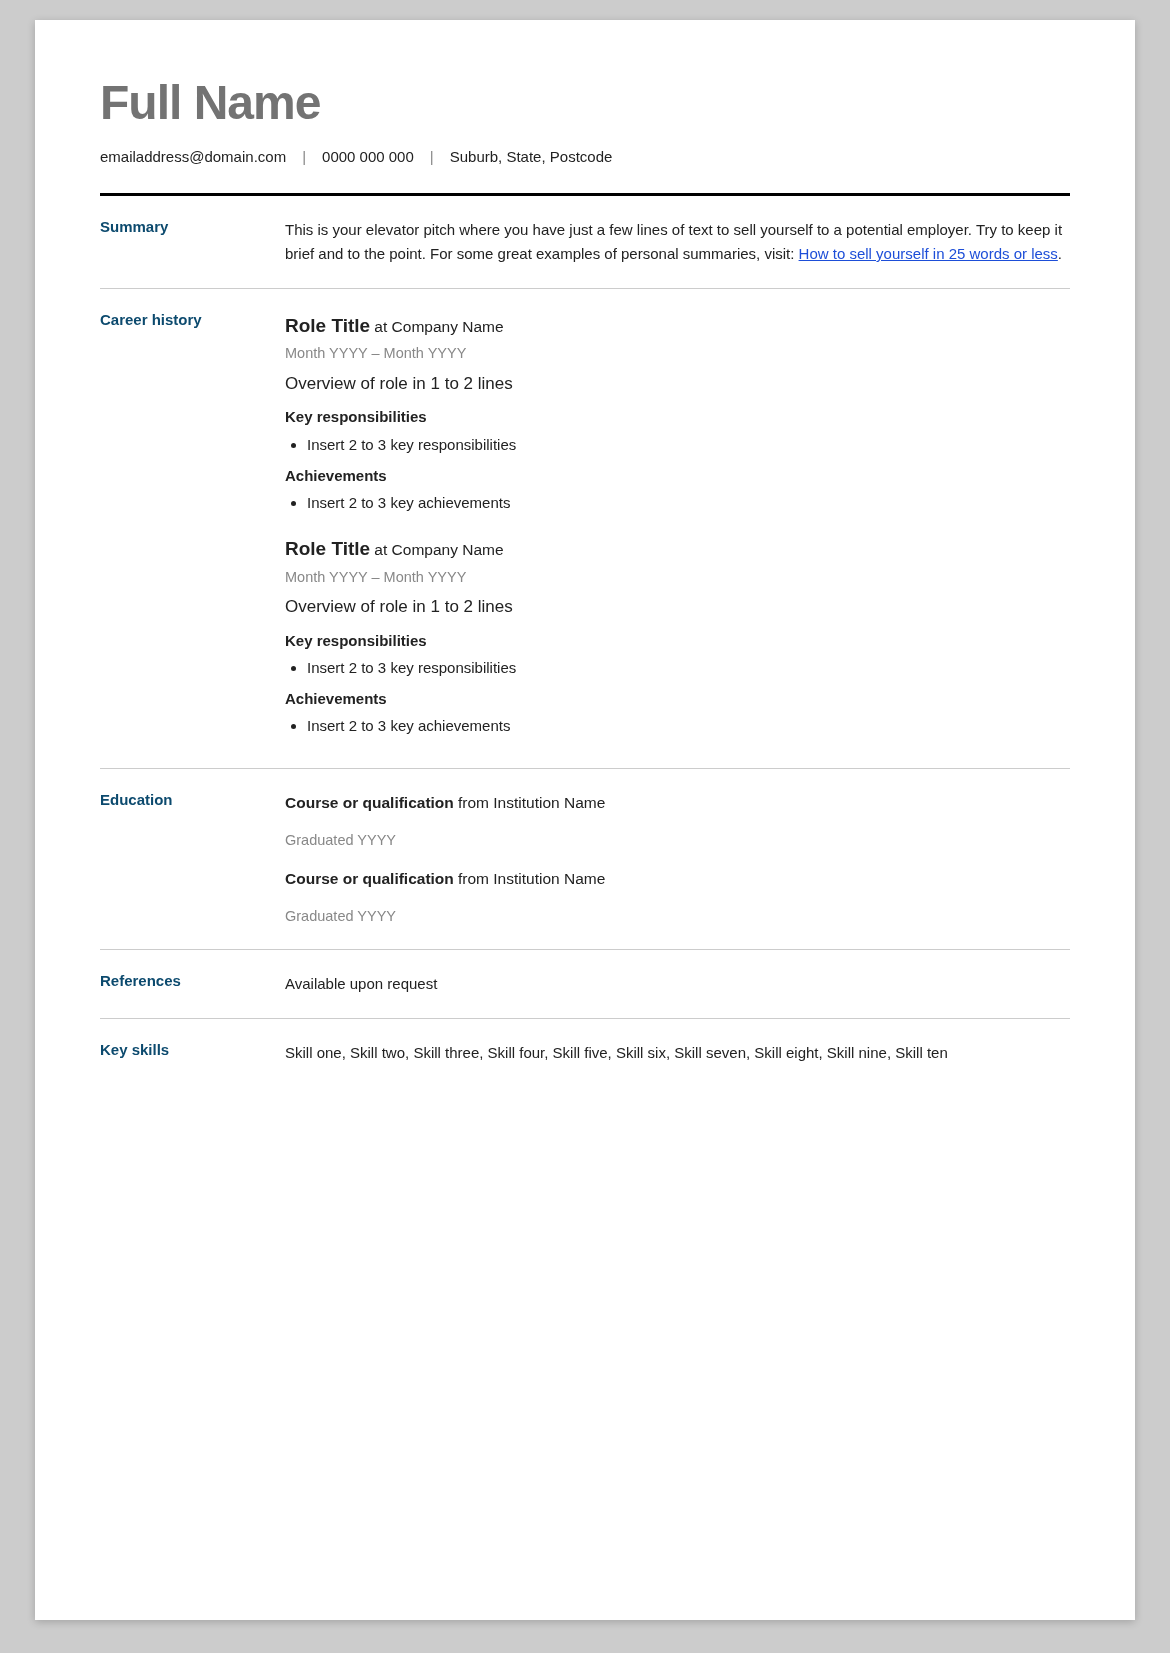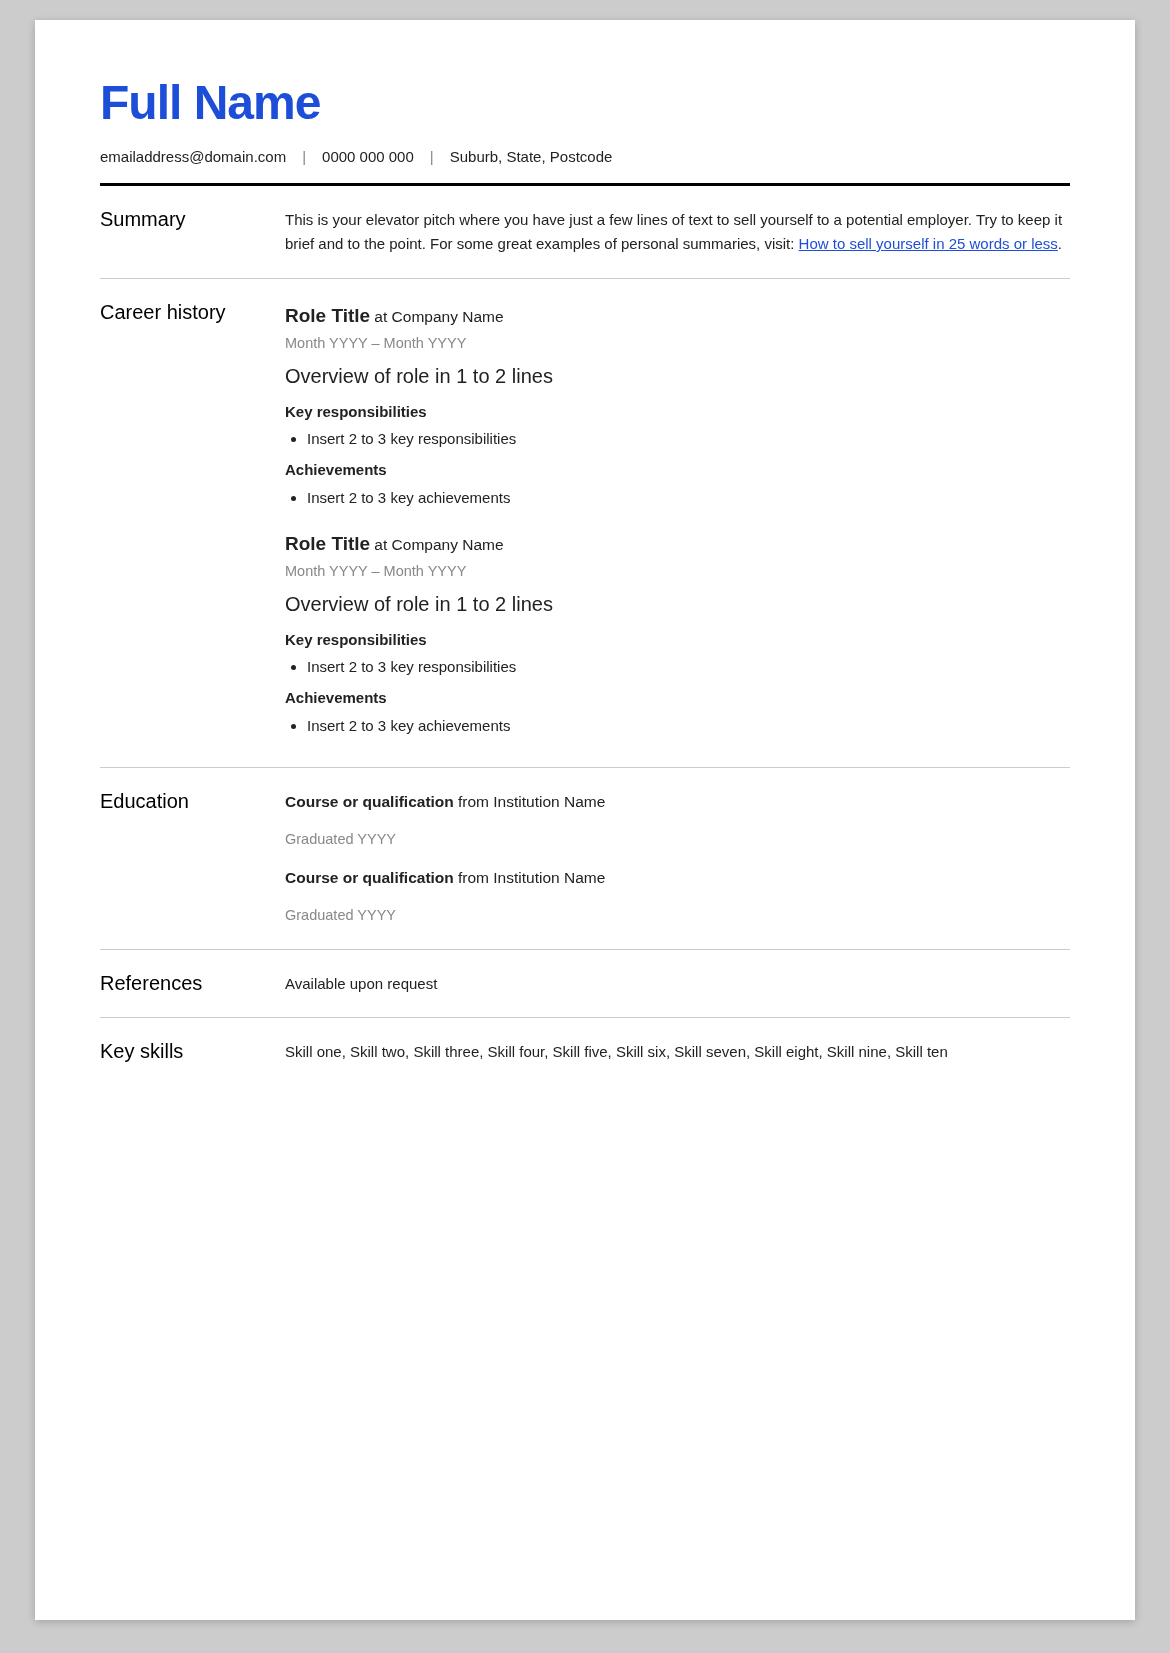--- a/index.html
+++ b/index.html
@@ -21,32 +21,32 @@
       background: #fff;
       width: 1100px;
       min-height: 1600px;
       padding: 55px 65px 60px 65px;
       box-shadow: 0 2px 8px rgba(0,0,0,0.2);
     }
 
     .header-name {
       font-size: 48px;
       font-weight: 900;
-      color: #1d4ed8;
+      color: #737373;
       letter-spacing: -1px;
       margin-bottom: 18px;
     }
 
     .contact-row {
       display: flex;
       align-items: center;
       gap: 0;
       font-size: 15px;
       color: #222;
-      margin-bottom: 18px;
+      margin-bottom: 28px;
     }
 
     .contact-divider {
       margin: 0 16px;
       color: #888;
       font-weight: 300;
     }
 
     .thick-divider {
       border: none;
@@ -66,23 +66,23 @@
 
     .section-table tr {
       border-bottom: 1px solid #ccc;
     }
 
     .section-table tr:last-child {
       border-bottom: none;
     }
 
     .section-label {
-      font-size: 20px;
-      font-weight: 400;
-      color: #000000;
+      font-size: 15px;
+      font-weight: 700;
+      color: #0c4a6e;
       width: 185px;
       min-width: 185px;
       padding-right: 20px;
       padding-top: 22px;
       padding-bottom: 22px;
     }
 
     .section-content {
       font-size: 15px;
       color: #222;
@@ -113,21 +113,21 @@
     }
 
     .role-dates {
       color: #888;
       font-size: 14.5px;
       margin-top: 2px;
       margin-bottom: 6px;
     }
 
     .role-overview {
-      font-size: 20px;
+      font-size: 17px;
       margin-bottom: 8px;
     }
 
     .subsection-label {
       font-weight: 700;
       font-size: 15px;
       margin-top: 6px;
       margin-bottom: 4px;
     }
 

